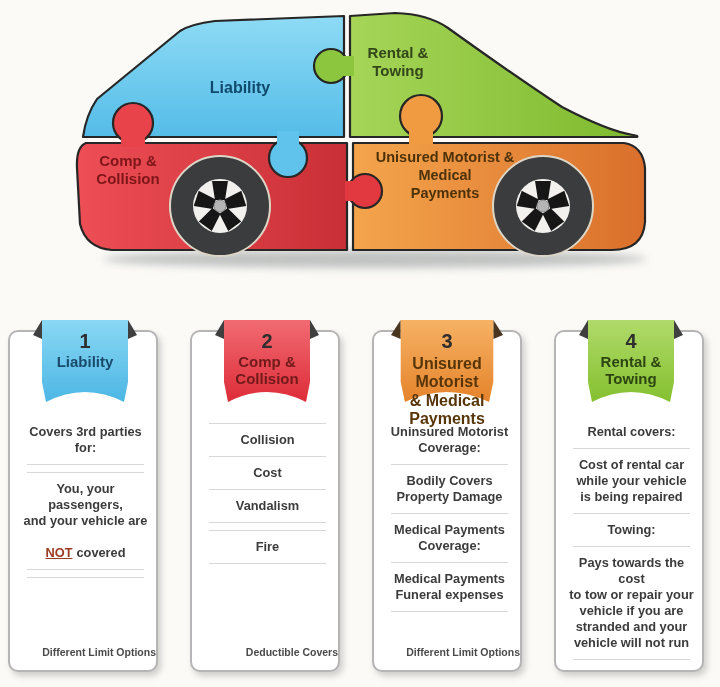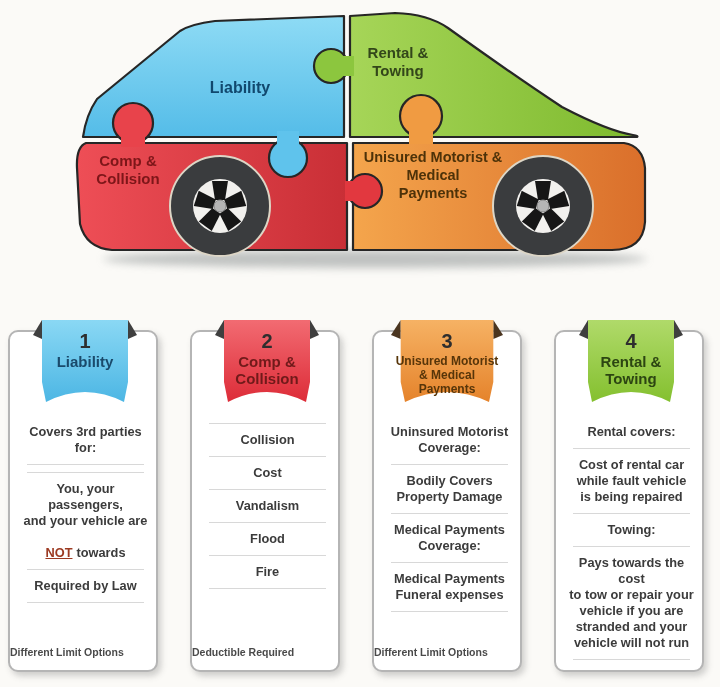--- a/index.html
+++ b/index.html
@@ -13,21 +13,21 @@
   
   .car-area{position:absolute;left:0;top:0;width:720px;height:300px;}
   .car-area svg{position:absolute;left:0;top:0;}
   .car-label{
     position:absolute;text-align:center;font-weight:bold;
     white-space:pre-line;line-height:1.2;pointer-events:none;
   }
   .lbl-liability{left:170px;top:78px;width:140px;font-size:16px;}
   .lbl-rental{left:338px;top:44px;width:120px;font-size:15px;}
   .lbl-comp{left:76px;top:152px;width:104px;font-size:15px;}
-  .lbl-unisured{left:348px;top:148px;width:170px;font-size:14.5px;line-height:1.25;}
+  .lbl-unisured{left:360px;top:148px;width:170px;font-size:14.5px;line-height:1.25;}
 
   
   .card{
     position:absolute;top:330px;width:150px;height:342px;
     background:#ffffff;border:2px solid #b5b5b5;border-radius:10px;
     box-shadow:3px 4px 6px rgba(90,90,90,.28);
     box-sizing:border-box;
   }
   .card1{left:8px;} .card2{left:190px;} .card3{left:372px;} .card4{left:554px;}
 
@@ -36,33 +36,33 @@
   .ribbon svg{display:block;width:100%;height:100%;}
   .ribbon-text{
     position:absolute;top:-13px;left:23px;width:104px;height:86px;
     text-align:center;pointer-events:none;
   }
   .card3 .ribbon-text{left:17px;width:112px;}
   .rnum{margin-top:12px;font-size:20px;font-weight:bold;color:#2e2e2e;line-height:1;}
   .rtitle{margin-top:2px;font-size:15px;font-weight:bold;line-height:1.15;white-space:pre-line;}
   .card1 .rtitle{color:#1a4a6b;}
   .card2 .rtitle{color:#701a1a;}
-  .card3 .rtitle{color:#573509;font-size:12px;margin-top:4px;}
+  .card3 .rtitle{color:#573509;font-size:16px;margin-top:4px;}
   .card4 .rtitle{color:#2c4512;}
 
   .card-body{position:absolute;top:84px;left:10px;right:5px;}
   .sec{
     white-space:pre-line;text-align:center;
     font-size:12.8px;font-weight:bold;color:#3b3b3b;line-height:1.25;
     margin:8px 2px;
   }
   .divider{height:1px;background:#d8d8d8;width:90%;margin:7px auto;}
   .not{color:#9c3a22;text-decoration:underline;margin-right:4px;}
   .card-footer{
-    position:absolute;bottom:12px;left:0;width:100%;text-align:left;
+    position:absolute;bottom:12px;left:0;width:100%;text-align:right;
     font-size:10.5px;font-weight:bold;color:#4a4a4a;
   }
 </style>
 </head>
 <body>
 
 <div class="car-area">
   <svg width="720" height="300" viewBox="0 0 720 300">
     <defs>
       <filter id="blurF" x="-30%" y="-300%" width="160%" height="700%">
@@ -162,24 +162,23 @@
   <div class="ribbon-text">
     <div class="rnum">1</div>
     <div class="rtitle">Liability</div>
   </div>
   <div class="card-body">
     <div class="sec">Covers 3rd parties for:</div>
     <div class="divider"></div>
     <div class="divider"></div>
     <div class="sec"><span class="pre">You, your passengers,
 and your vehicle are</span><br>
-      <span class="not">NOT</span><span>towards</span>
+      <span class="not">NOT</span><span>covered</span>
     </div>
     <div class="divider"></div>
-    <div class="sec">Required by Law</div>
     <div class="divider"></div>
   </div>
   <div class="card-footer">Different Limit Options</div>
 </div>
 
 <div class="card card2">
   <div class="ribbon">
     <svg viewBox="0 0 104 86" preserveAspectRatio="none">
       <defs>
           <linearGradient id="rg2" x1="0" y1="0" x2="0" y2="1">
@@ -198,27 +197,26 @@
 Collision</div>
   </div>
   <div class="card-body">
     <div class="divider"></div>
     <div class="sec">Collision</div>
     <div class="divider"></div>
     <div class="sec">Cost</div>
     <div class="divider"></div>
     <div class="sec">Vandalism</div>
     <div class="divider"></div>
-    <div class="sec">Flood</div>
     <div class="divider"></div>
     <div class="sec">Fire</div>
     <div class="divider"></div>
 
   </div>
-  <div class="card-footer">Deductible Required</div>
+  <div class="card-footer">Deductible Covers</div>
 </div>
 
 <div class="card card3">
   <div class="ribbon">
     <svg viewBox="0 0 104 86" preserveAspectRatio="none">
       <defs>
           <linearGradient id="rg3" x1="0" y1="0" x2="0" y2="1">
         <stop offset="0" stop-color="#f6b264"></stop>
             <stop offset="1" stop-color="#e5832b"></stop>
       </linearGradient>
@@ -266,21 +264,21 @@
   </div>
   <div class="ribbon-text">
     <div class="rnum">4</div>
     <div class="rtitle">Rental &amp;
 Towing</div>
   </div>
   <div class="card-body">
     <div class="sec">Rental covers:</div>
     <div class="divider"></div>
     <div class="sec">Cost of rental car
-while fault vehicle
+while your vehicle
 is being repaired</div>
     <div class="divider"></div>
     <div class="sec">Towing:</div>
     <div class="divider"></div>
     <div class="sec">Pays towards the cost
 to tow or repair your
 vehicle if you are
 stranded and your
 vehicle will not run</div>
     <div class="divider"></div>

